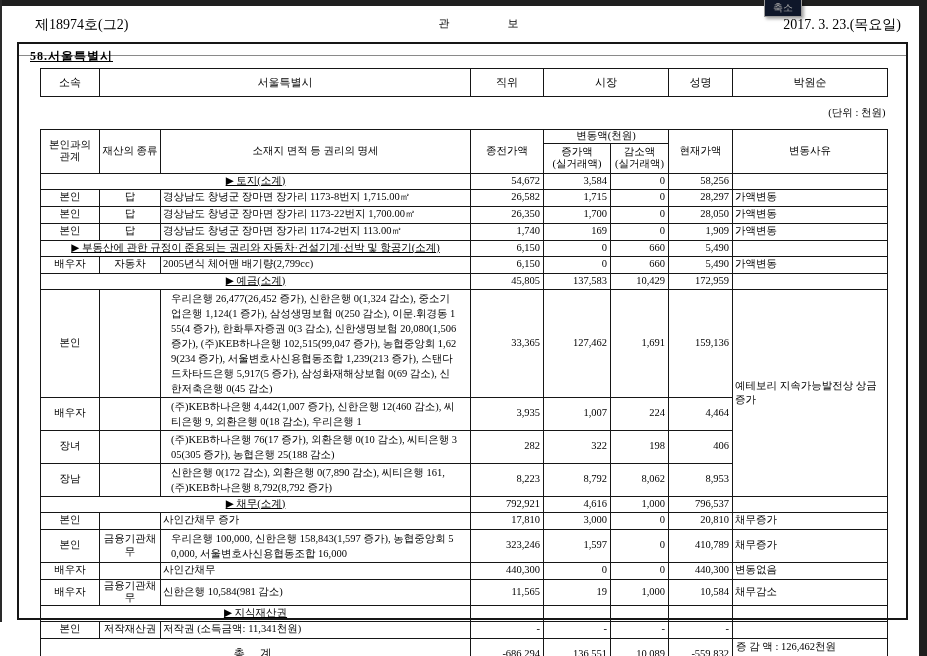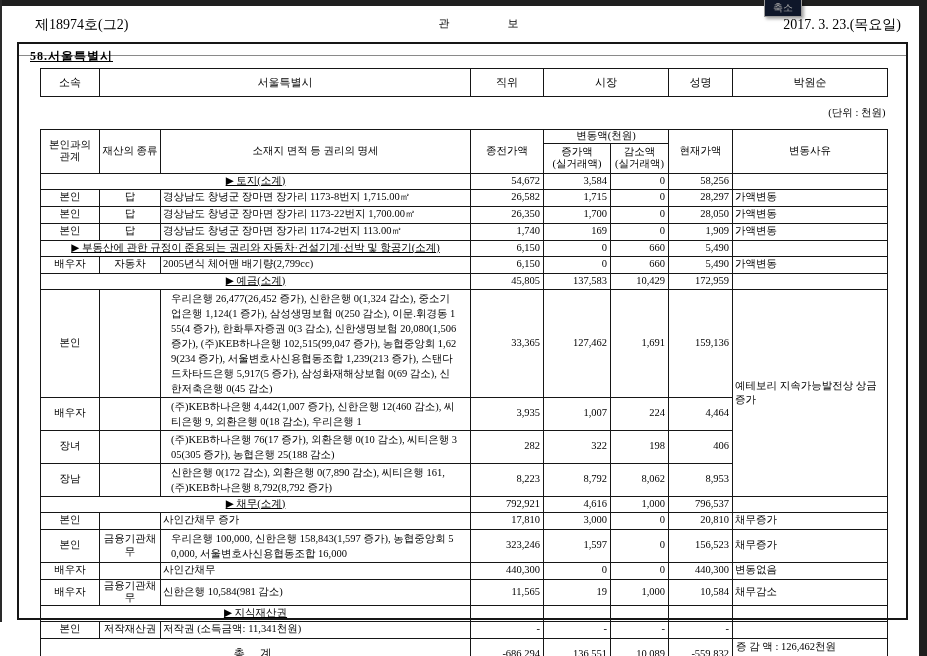--- a/index.html
+++ b/index.html
@@ -223,21 +223,21 @@
         <td class="num">20,810</td>
         <td class="reason">채무증가</td>
       </tr>
       <tr class="item">
         <td class="ctr">본인</td>
         <td class="ctr">금융기관채무</td>
         <td class="detail dep-detail">우리은행 100,000, 신한은행 158,843(1,597 증가), 농협중앙회 50,000, 서울변호사신용협동조합 16,000</td>
         <td class="num">323,246</td>
         <td class="num">1,597</td>
         <td class="num">0</td>
-        <td class="num">156,523</td>
+        <td class="num">410,789</td>
         <td class="reason">채무증가</td>
       </tr>
       <tr class="item">
         <td class="ctr">배우자</td>
         <td class="ctr"></td>
         <td class="detail">사인간채무</td>
         <td class="num">440,300</td>
         <td class="num">0</td>
         <td class="num">0</td>
         <td class="num">440,300</td>

